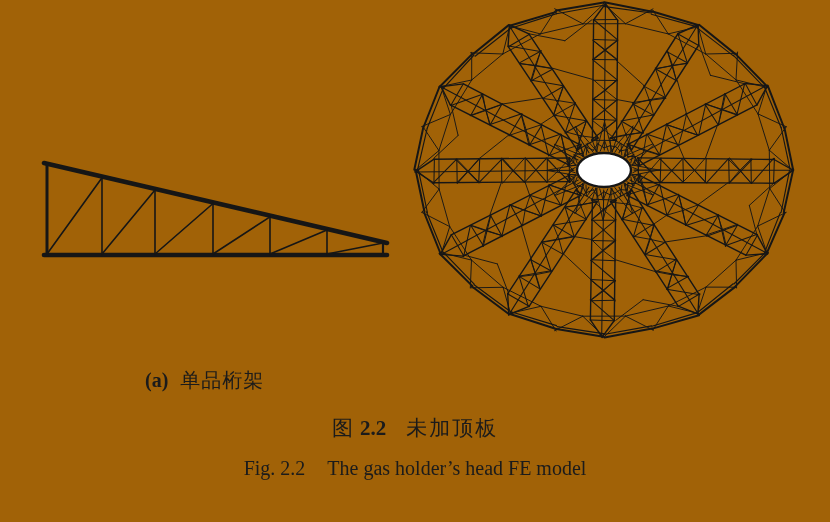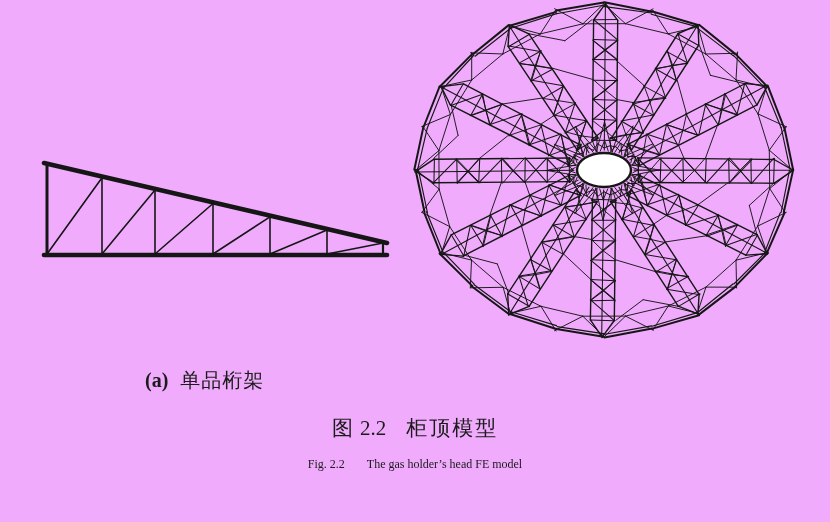--- a/index.html
+++ b/index.html
@@ -1,29 +1,29 @@
 <!DOCTYPE html>
 <html><head>
 <meta charset="utf-8">
 <style>
   html,body{margin:0;padding:0;background:#ffffff;}
   .page{
     position:relative;width:830px;height:522px;overflow:hidden;
-    background:#f0abfc;color:#1b1b1b;
+    background:#a16207;color:#1b1b1b;
     font-family:"Liberation Serif","DejaVu Serif",serif;
   }
   #fig-canvas{position:absolute;left:0;top:0;width:830px;height:522px;}
   .subcap{position:absolute;top:367px;font-size:20px;white-space:nowrap;letter-spacing:1px;}
   #cap-a{left:145px;}
   #cap-b{left:421px;}
   .subcap .lbl{font-weight:bold;margin-right:12px;letter-spacing:0;}
   .cap-zh{position:absolute;top:414px;left:0;width:100%;text-align:center;font-size:21px;}
-  .cap-zh .num{font-weight:normal;margin-left:7px;}
+  .cap-zh .num{font-weight:bold;margin-left:7px;}
   .cap-zh .ttl{margin-left:20px;letter-spacing:2px;}
-  .cap-en{position:absolute;top:457px;left:0;width:100%;text-align:center;font-size:12px;}
+  .cap-en{position:absolute;top:457px;left:0;width:100%;text-align:center;font-size:20px;}
   .cap-en .ttl{margin-left:22px;}
 </style>
 </head>
 <body>
 
 <div class="page">
 
   <svg id="fig-canvas" viewBox="0 0 830 522" aria-hidden="true">
     <g id="truss-a-group">
         <line x1="44.0" y1="163.0" x2="387.0" y2="243.0" stroke="#161616" stroke-width="4.6" stroke-linecap="round"></line>
@@ -700,20 +700,20 @@
         <line x1="625.5" y1="316.1" x2="582.8" y2="316.2" stroke="#161616" stroke-width="0.95" stroke-linecap="round"></line>
       </g>
   </svg>
 
   <div class="subcap" id="cap-a">
     <span class="lbl">(a)</span><span>单品桁架</span>
   </div>
 
 
   <div class="cap-zh">
-    <span>图</span><span class="num">2.2</span><span class="ttl">柜顶模型</span>
+    <span>图</span><span class="num">2.2</span><span class="ttl">未加顶板</span>
   </div>
 
   <div class="cap-en">
     <span>Fig. 2.2</span><span class="ttl">The gas holder’s head FE model</span>
   </div>
 
 </div>
 
 </body></html>

